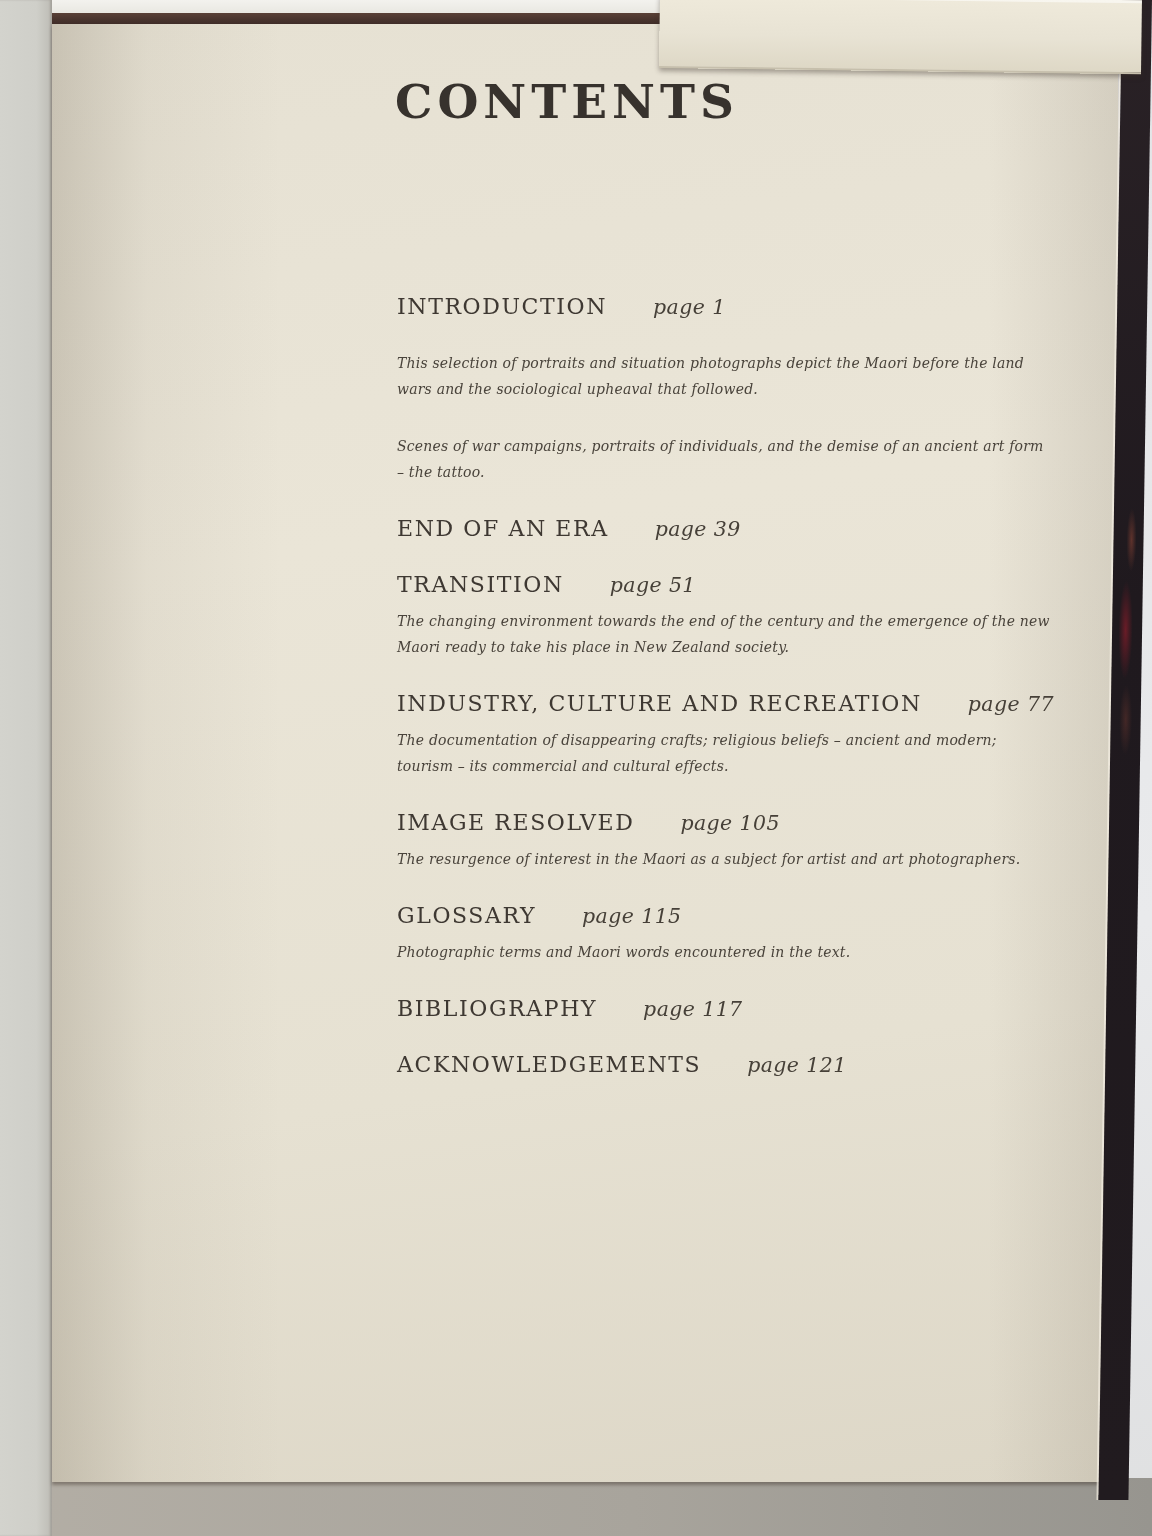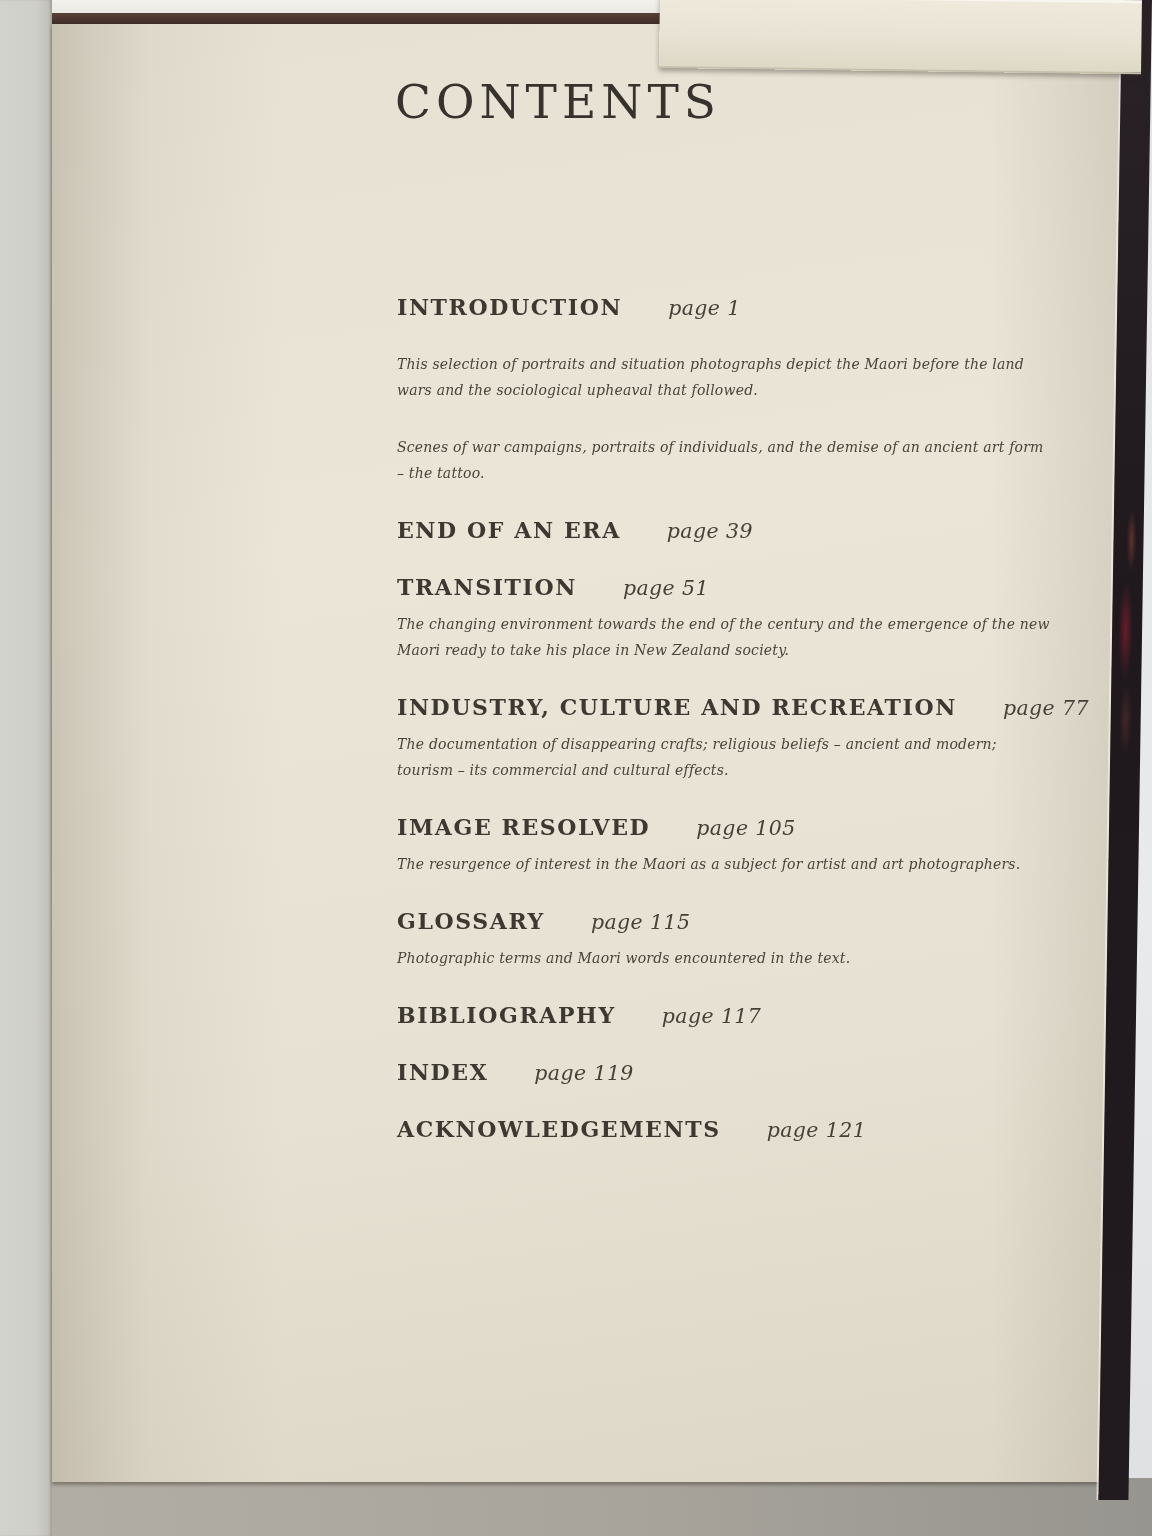--- a/index.html
+++ b/index.html
@@ -45,27 +45,27 @@
     transform:rotate(0.75deg);transform-origin:top left;
     background:linear-gradient(to bottom,#efeadb,#e8e3d4 55%,#ded8c6);
     border-bottom:2px solid #c6bfac;
     box-shadow:0 3px 5px rgba(55,45,38,.4);}
   .flap::before{content:"";position:absolute;left:0;top:0;width:100%;height:3px;
     background:rgba(255,255,255,.55);}
 
   
   .page-title{
     position:absolute;left:343px;top:50px;margin:0;
-    font-size:47px;font-weight:normal;letter-spacing:5px;
+    font-size:47px;font-weight:bold;letter-spacing:5px;
     color:#37322d;}
   .toc{position:absolute;left:345px;top:270px;width:660px;}
   .entry{margin-bottom:31px;}
   .entry-head{white-space:nowrap;}
   .entry-title{
-    font-size:22px;letter-spacing:1.6px;color:#3e3832;font-weight:bold;}
+    font-size:22px;letter-spacing:1.6px;color:#3e3832;font-weight:normal;}
   .entry-page{
     font-size:20.5px;font-style:italic;color:#464038;margin-left:46px;letter-spacing:.4px;}
   .entry-desc{
     margin-top:11px;font-size:14px;font-style:italic;line-height:26px;
     color:#49433b;letter-spacing:.2px;max-width:655px;}
 </style>
 </head>
 <body>
 
 <div class="scene">
@@ -128,25 +128,20 @@
         </div>
         <div class="entry-desc">Photographic terms and Maori words encountered in the text.</div>
       </div>
 
       <div class="entry">
         <div class="entry-head">
           <span class="entry-title">BIBLIOGRAPHY</span><span class="entry-page">page 117</span>
         </div>
       </div>
 
-      <div class="entry">
-        <div class="entry-head">
-          <span class="entry-title">INDEX</span><span class="entry-page">page 119</span>
-        </div>
-      </div>
 
       <div class="entry">
         <div class="entry-head">
           <span class="entry-title">ACKNOWLEDGEMENTS</span><span class="entry-page">page 121</span>
         </div>
       </div>
 
     </div>
   </div>
 

